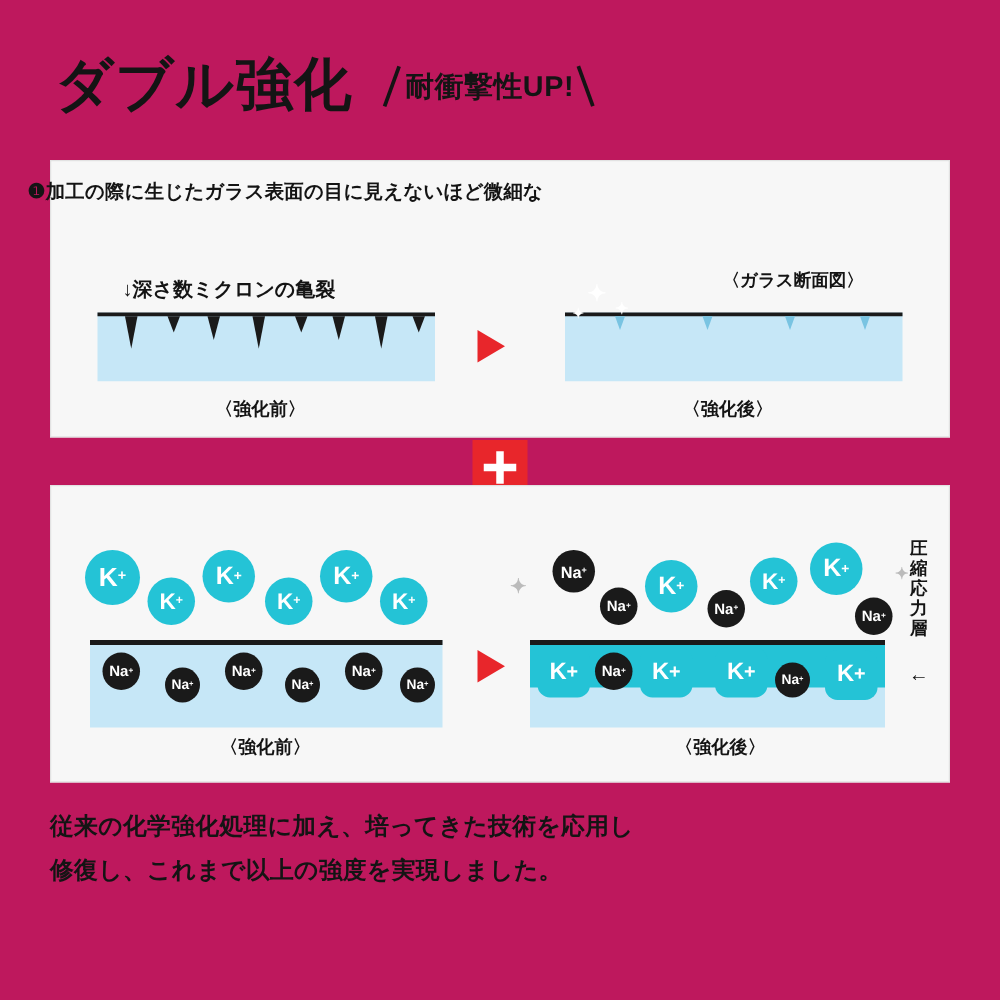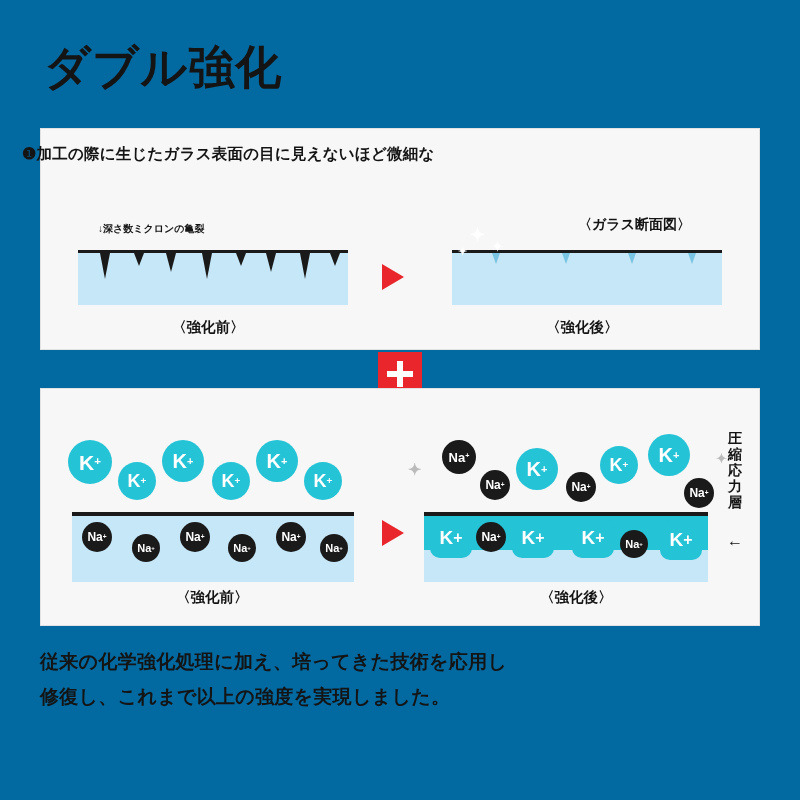--- a/index.html
+++ b/index.html
@@ -11,21 +11,21 @@
     height: 800px;
     background: #ffffff;
     font-family: "Liberation Sans", sans-serif;
     color: #1a1a1a;
     overflow: hidden;
   }
   .page {
     position: relative;
     width: 800px;
     height: 800px;
-    background: #0369a1;
+    background: #be185d;
     box-sizing: border-box;
   }
 
   
   .header {
     position: absolute;
     left: 44px;
     top: 28px;
     width: 712px;
     height: 62px;
@@ -132,21 +132,21 @@
     top: 0;
     width: 0;
     height: 0;
     border-left: 4px solid transparent;
     border-right: 4px solid transparent;
     border-top: 11px solid #79c4e2;
   }
 
   .arrow-label {
     position: absolute;
-    font-size: 10px;
+    font-size: 16px;
     font-weight: bold;
     color: #141414;
     white-space: nowrap;
   }
   #depth-label { left: 98px; top: 222px; }
   #section-label { left: 578px; top: 216px; font-size: 14px; }
 
   .caption {
     position: absolute;
     font-size: 14.5px;
@@ -274,20 +274,25 @@
   }
   .footer div { white-space: nowrap; }
 </style>
 </head>
 <body>
 
 <div class="page">
 
   <div class="header">
     <div class="title-main">ダブル強化</div>
+    <div class="title-sub-wrap">
+      <span class="slash-left"></span>
+      <span class="title-sub">耐衝撃性UP!</span>
+      <span class="slash-right"></span>
+    </div>
   </div>
 
   <div class="panel" id="panel1"></div>
 
   <div class="panel-heading" style="top:142px;text-align:right;">
     <span class="circ-num">❶</span><span>加工の際に生じたガラス表面の目に見えないほど微細な</span><br>
   </div>
 
   <div class="arrow-label" id="depth-label">↓深さ数ミクロンの亀裂</div>
   <div class="arrow-label" id="section-label">〈ガラス断面図〉</div>

